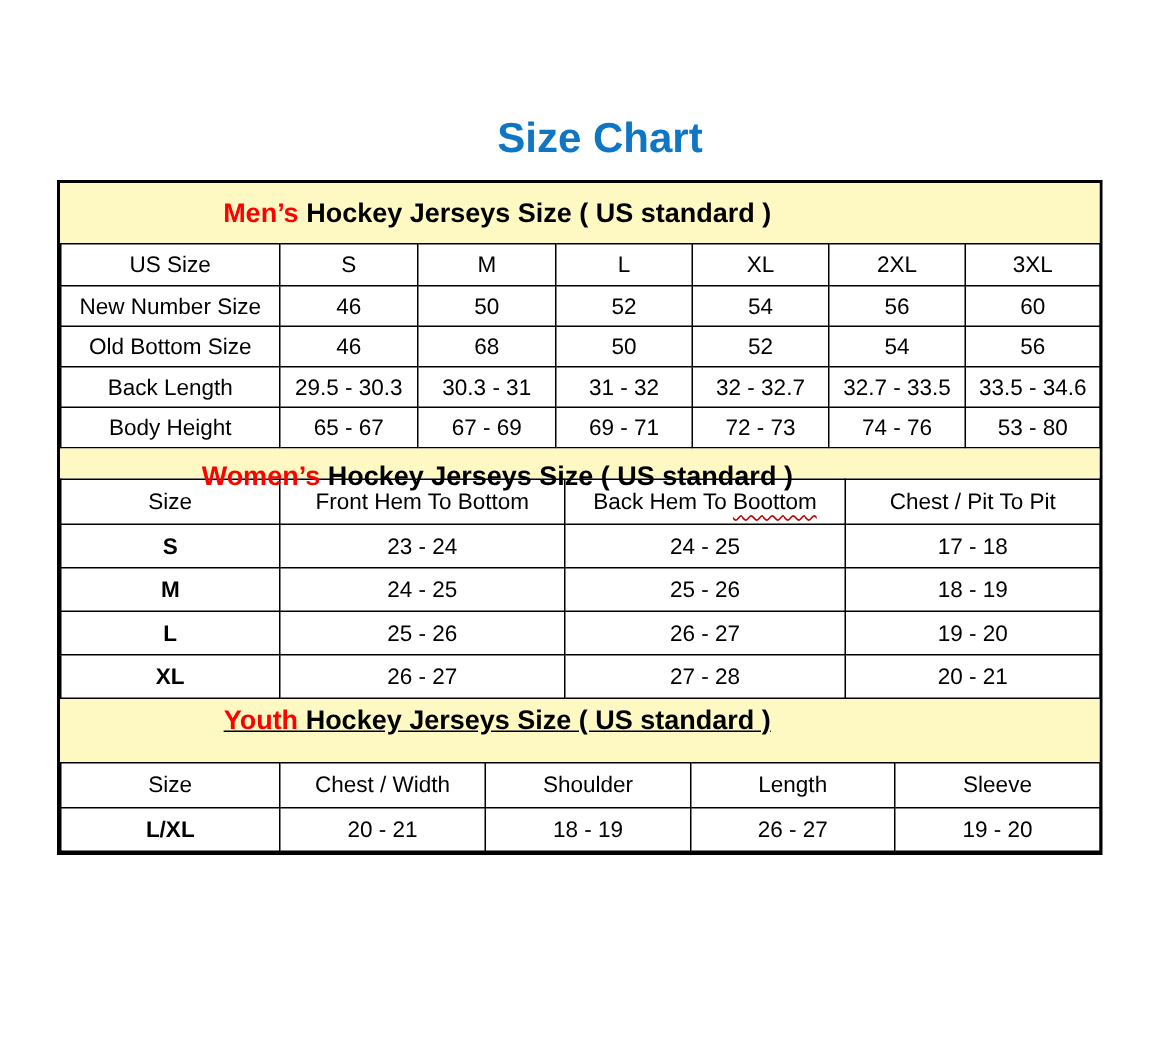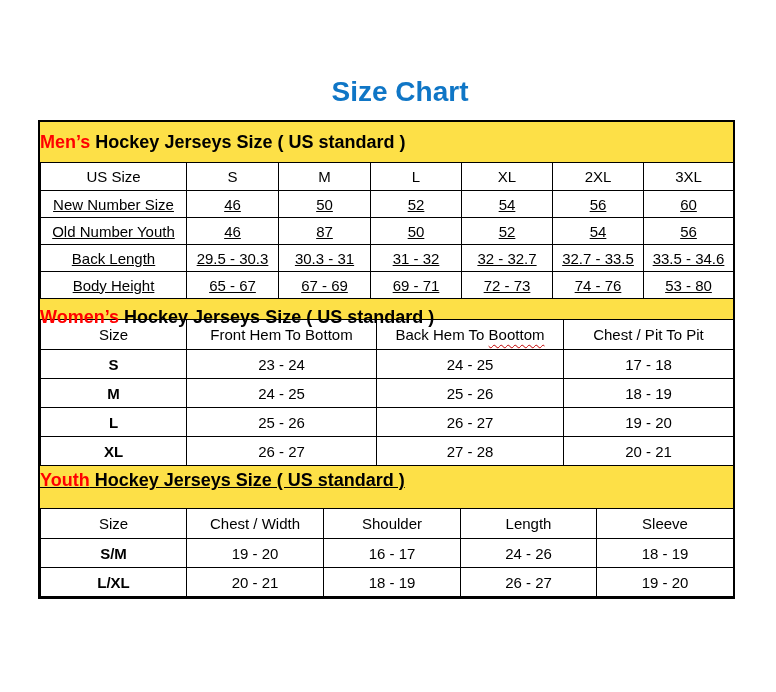--- a/index.html
+++ b/index.html
@@ -23,22 +23,22 @@
   }
   .chart {
     position: absolute;
     left: 38px; top: 120px;
     width: 697px;
     border: 2px solid #000;
     box-sizing: border-box;
     background: #fff;
   }
   .band {
-    background: #fde047;
-    text-align: left;
+    background: #fef9c3;
+    text-align: center;
     font-weight: 700;
     font-size: 18px;
     padding-right: 110px; 
     white-space: nowrap;
   }
   .band .accent { color: #ff0000; }
   .band-mens  { height: 40px; line-height: 40px; }
   .band-womens{ height: 20px; line-height: 36px; }
   .band-youth { height: 42px; line-height: 29px; text-decoration: underline; }
   table {
@@ -51,21 +51,21 @@
     text-align: center;
     vertical-align: middle;
     padding: 0;
     font-size: 15px;
     font-weight: 400;
     white-space: nowrap;
     overflow: hidden;
   }
   th { font-weight: 400; }
   .t-mens   th { height: 27px; }
-  .t-mens   td { height: 26px; text-decoration: underline; }
+  .t-mens   td { height: 26px; }
   .t-womens th { height: 29px; }
   .t-womens td { height: 28px; }
   .t-youth  th { height: 29px; }
   .t-youth  td { height: 28px; }
   .bold-label { font-weight: 700; }
   .sic {
     text-decoration: underline;
     text-decoration-style: wavy;
     text-decoration-color: #c00000;
     text-decoration-thickness: 1px;
@@ -104,23 +104,23 @@
       <tr>
         <td>New Number Size</td>
         <td>46</td>
         <td>50</td>
         <td>52</td>
         <td>54</td>
         <td>56</td>
         <td>60</td>
       </tr>
       <tr>
-        <td>Old Number Youth</td>
+        <td>Old Bottom Size</td>
         <td>46</td>
-        <td>87</td>
+        <td>68</td>
         <td>50</td>
         <td>52</td>
         <td>54</td>
         <td>56</td>
       </tr>
       <tr>
         <td>Back Length</td>
         <td>29.5 - 30.3</td>
         <td>30.3 - 31</td>
         <td>31 - 32</td>
@@ -195,27 +195,20 @@
     </colgroup>
     <tbody>
       <tr>
         <th>Size</th>
         <th>Chest / Width</th>
         <th>Shoulder</th>
         <th>Length</th>
         <th>Sleeve</th>
       </tr>
       <tr>
-        <td class="bold-label">S/M</td>
-        <td>19 - 20</td>
-        <td>16 - 17</td>
-        <td>24 - 26</td>
-        <td>18 - 19</td>
-      </tr>
-      <tr>
         <td class="bold-label">L/XL</td>
         <td>20 - 21</td>
         <td>18 - 19</td>
         <td>26 - 27</td>
         <td>19 - 20</td>
       </tr>
     </tbody>
   </table>
 
 </div>

